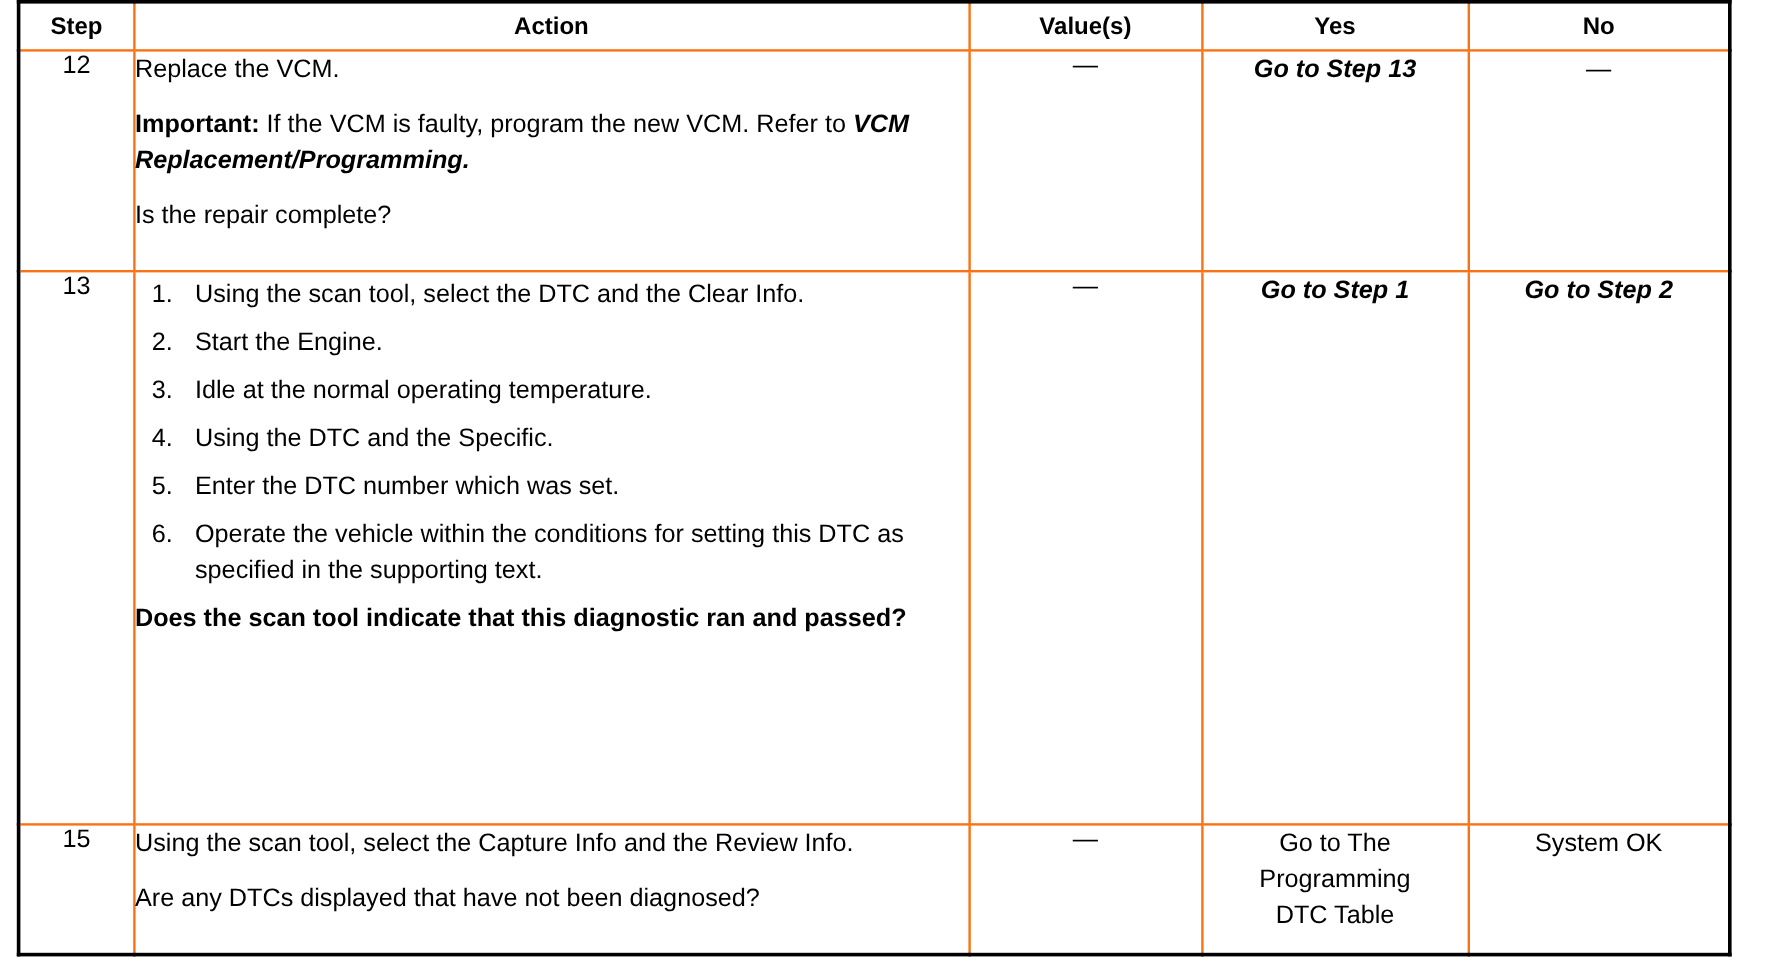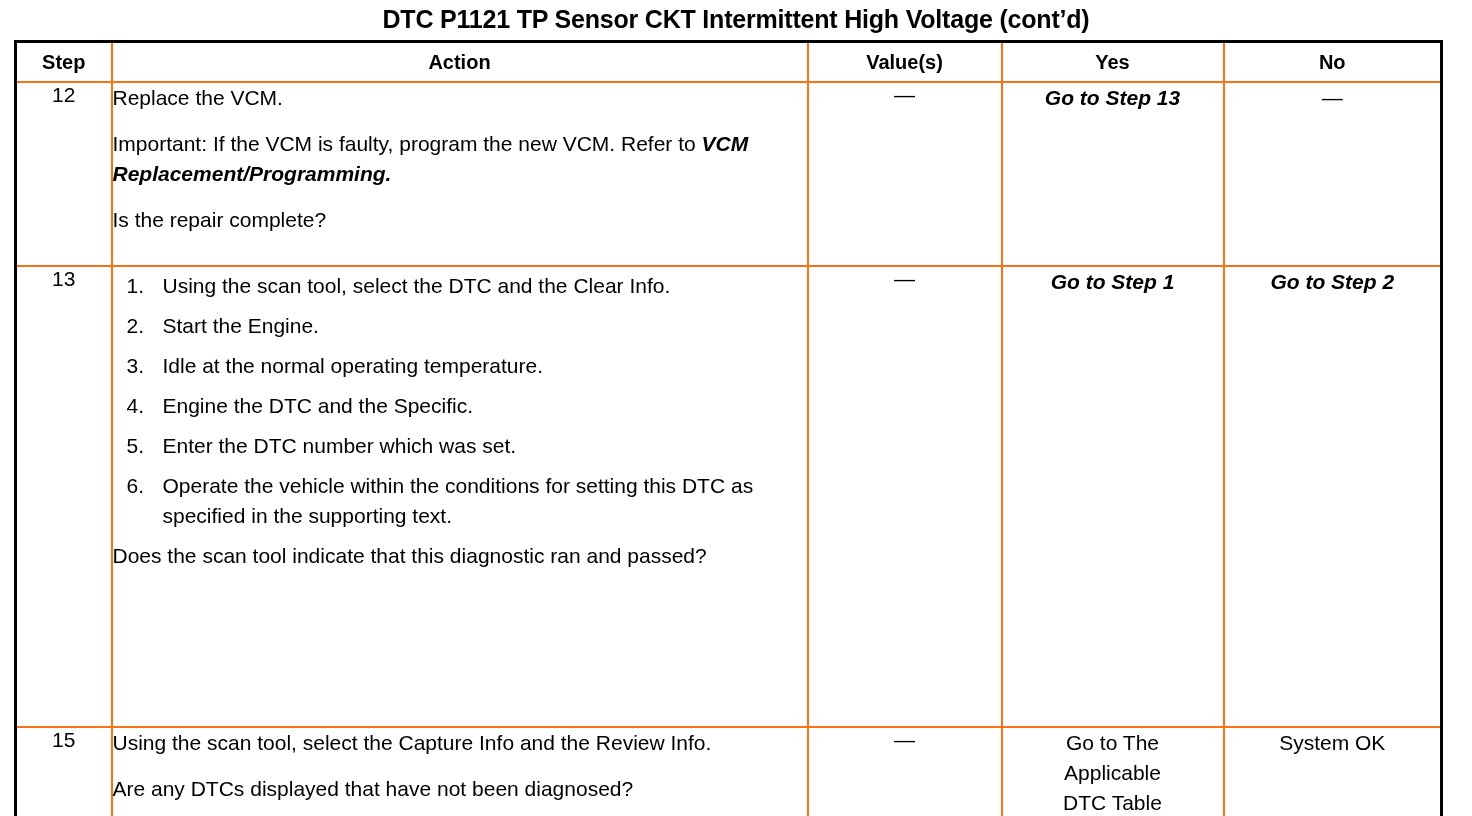--- a/index.html
+++ b/index.html
@@ -99,21 +99,21 @@
     margin: 0;
   }
   .action-line + .action-line {
     margin-top: 4px;
   }
   .action-line.gap {
     margin-top: 16px;
   }
 
   .it { font-style: italic; font-weight: bold; }
-  .bd { font-weight: normal; text-align: center; }
+  .bd { font-weight: bold; text-align: center; }
 
   ol.steps-list {
     margin: 4px 0 2px 0;
     padding: 0;
     list-style: none;
   }
   ol.steps-list li {
     position: relative;
     padding-left: 50px;
     margin-bottom: 10px;
@@ -122,31 +122,31 @@
   ol.steps-list li .num {
     position: absolute;
     left: 14px;
     top: 0;
     width: 30px;
     text-align: left;
   }
   .q-line {
     margin-top: 4px;
     line-height: 30px;
+    font-weight: bold;
   }
   .multi-answer {
     line-height: 30px;
   }
 </style>
 </head>
 <body>
 
 <div class="page">
 
-  <div class="doc-title">DTC P1121 TP Sensor CKT Intermittent High Voltage (cont’d)</div>
 
   <table class="dtc-table">
     <colgroup>
       <col class="col-step">
       <col class="col-action">
       <col class="col-value">
       <col class="col-yes">
       <col class="col-no">
     </colgroup>
     <thead>
@@ -186,21 +186,21 @@
             <li>
               <span class="num">2.</span>
               <span>Start the Engine.</span>
             </li>
             <li>
               <span class="num">3.</span>
               <span>Idle at the normal operating temperature.</span>
             </li>
             <li>
               <span class="num">4.</span>
-              <span>Engine the DTC and the Specific.</span>
+              <span>Using the DTC and the Specific.</span>
             </li>
             <li>
               <span class="num">5.</span>
               <span>Enter the DTC number which was set.</span>
             </li>
             <li>
               <span class="num">6.</span>
               <span>Operate the vehicle within the conditions for setting this DTC as specified in the supporting text.</span>
             </li>
           </ol>
@@ -213,21 +213,21 @@
 
       <tr style="height:108px;">
         <td class="step-cell">15</td>
         <td class="action-cell">
           <div class="action-line">Using the scan tool, select the Capture Info and the Review Info.</div>
           <div class="action-line gap">Are any DTCs displayed that have not been diagnosed?</div>
         </td>
         <td class="value-cell">—</td>
         <td class="answer-cell">
           <div class="multi-answer">Go to The</div>
-          <div class="multi-answer">Applicable</div>
+          <div class="multi-answer">Programming</div>
           <div class="multi-answer">DTC Table</div>
         </td>
         <td class="answer-cell">System OK</td>
       </tr>
 
     </tbody>
   </table>
 </div>
 
 </body></html>

